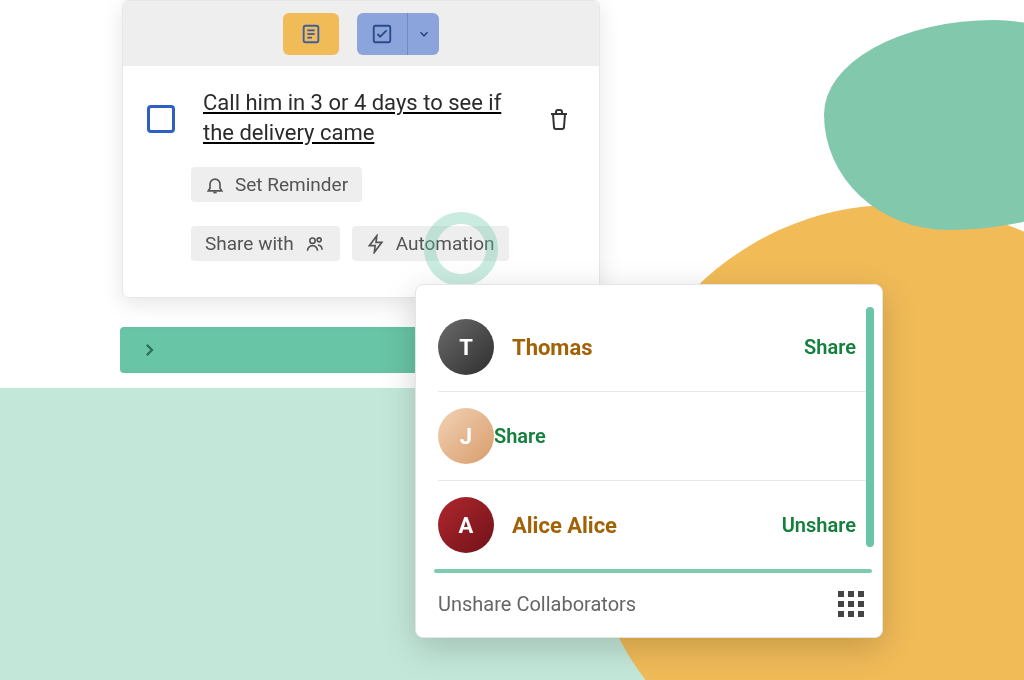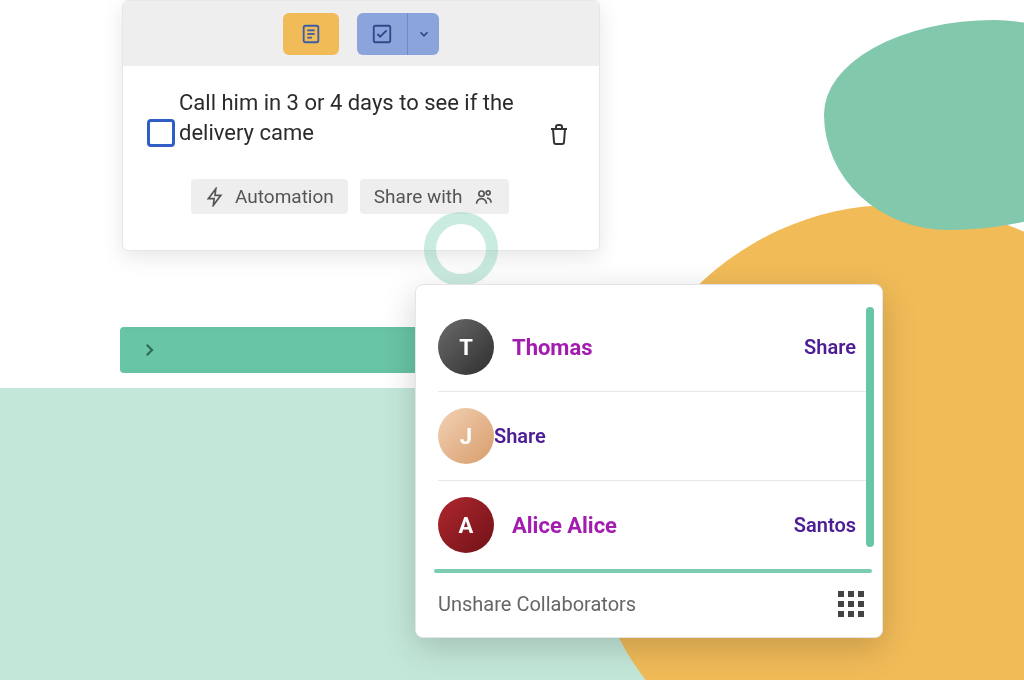--- a/index.html
+++ b/index.html
@@ -17,21 +17,21 @@
     border: 1px solid #e5e7e9; border-radius: 6px;
     box-shadow: 0 6px 22px rgba(0,0,0,0.10);
   }
   .panel-top { height: 65px; background: #eeeeee; display: flex; align-items: center; justify-content: center; gap: 18px; border-top-left-radius: 6px; border-top-right-radius: 6px; }
   .btn-note { width: 56px; height: 42px; background: #f1bb58; border-radius: 6px; display: flex; align-items: center; justify-content: center; }
   .btn-check-group { display: flex; }
   .btn-check { width: 50px; height: 42px; background: #8ba4db; border-radius: 6px 0 0 6px; display: flex; align-items: center; justify-content: center; }
   .btn-check-drop { width: 32px; height: 42px; background: #8ba4db; border-left: 1px solid #6f8bc5; border-radius: 0 6px 6px 0; display: flex; align-items: center; justify-content: center; }
 
   .task-body { padding: 22px 24px 36px 24px; }
-  .task-row { display: flex; align-items: flex-end; gap: 4px; }
+  .task-row { display: flex; align-items: center; gap: 28px; text-decoration: underline; }
   .checkbox { flex: 0 0 28px; width: 28px; height: 28px; border: 3px solid #2f5ec4; border-radius: 4px; margin-top: 2px; }
   .task-text { flex: 1 1 auto; font-size: 22px; color: #2b2b2b; line-height: 1.35; }
   .trash { flex: 0 0 28px; margin-top: 2px; color: #3a3a3a; }
 
   .chip-row { display: flex; flex-wrap: wrap; gap: 12px; margin-left: 44px; margin-top: 20px; }
   .chip { display: flex; align-items: center; gap: 10px; background: #eeeeee; color: #555; font-size: 19px; padding: 6px 14px; border-radius: 4px; }
   .chip svg { flex: 0 0 auto; }
 
   .accent-bar {
     position: absolute; left: 120px; top: 327px; width: 482px; height: 46px;
@@ -48,22 +48,22 @@
     box-shadow: 0 10px 34px rgba(0,0,0,0.18);
     padding: 18px 14px 0 22px;
   }
   .list { display: flex; flex-direction: column; }
   .row { display: flex; align-items: center; padding: 16px 6px 16px 0; border-bottom: 1px solid #e6e8ea; }
   .row:last-of-type { border-bottom: none; }
   .avatar { width: 56px; height: 56px; border-radius: 50%; flex: 0 0 56px; display: flex; align-items: center; justify-content: center; font-weight: 700; font-size: 22px; color: #fff; }
   .av1 { background: linear-gradient(135deg,#6b6b6b,#2e2e2e); }
   .av2 { background: linear-gradient(135deg,#f2d2b6,#d89c6a); }
   .av3 { background: linear-gradient(135deg,#b0272e,#701218); }
-  .name { margin-left: 18px; font-size: 22px; font-weight: 700; color: #a21caf; flex: 1 1 auto; }
-  .action { font-size: 20px; font-weight: 600; color: #4c1d95; margin-right: 6px; }
+  .name { margin-left: 18px; font-size: 22px; font-weight: 700; color: #a16207; flex: 1 1 auto; }
+  .action { font-size: 20px; font-weight: 600; color: #15803d; margin-right: 6px; }
   .scroll-track { position: absolute; right: 8px; top: 22px; width: 8px; height: 240px; background: #68c5a5; border-radius: 4px; }
   .hr-accent { height: 4px; background: #7cccb0; margin: 0 -4px 0 -4px; border-radius: 2px; }
   .footer { display: flex; align-items: center; justify-content: space-between; padding: 18px 4px 20px 0; }
   .footer-text { font-size: 20px; color: #666; }
   .apps { display: grid; grid-template-columns: repeat(3, 6px); grid-template-rows: repeat(3, 6px); gap: 4px; }
   .apps span { width: 6px; height: 6px; background: #444; }
 
   svg { display: block; }
 
   .left-fade {
@@ -111,35 +111,42 @@
         <div class="trash">
           <svg width="24" height="26" viewBox="0 0 24 24" fill="none" stroke="#333" stroke-width="2">
             <path d="M4 7h16"></path>
               <path d="M9 7V5a2 2 0 0 1 2-2h2a2 2 0 0 1 2 2v2"></path>
             <path d="M6 7l1 13a2 2 0 0 0 2 2h6a2 2 0 0 0 2-2l1-13"></path>
           </svg>
         </div>
       </div>
 
       <div class="chip-row">
-        <div style="width:100%; height:0;"></div>
         <div class="chip">
           <svg width="20" height="20" viewBox="0 0 24 24" fill="none" stroke="#555" stroke-width="2">
-            <path d="M13 2L4 14h7l-1 8 9-12h-7z"></path>
-          </svg>
-          <span>Automation</span>
-        </div>
+            <path d="M18 16v-5a6 6 0 10-12 0v5l-2 3h16z"></path>
+              <path d="M10 21h4"></path>
+          </svg>
+          <span>Set Reminder</span>
+        </div>
+        <div style="width:100%; height:0;"></div>
         <div class="chip">
           <span>Share with</span>
           <svg width="22" height="20" viewBox="0 0 24 24" fill="none" stroke="#555" stroke-width="2">
             <circle cx="9" cy="8" r="3.2"></circle>
               <path d="M3 20c0-3.3 2.7-6 6-6s6 2.7 6 6"></path>
             <circle cx="17" cy="7" r="2.4"></circle>
               <path d="M15.5 13.2c2.8.4 5 2.8 5 5.8"></path>
           </svg>
+        </div>
+        <div class="chip">
+          <svg width="20" height="20" viewBox="0 0 24 24" fill="none" stroke="#555" stroke-width="2">
+            <path d="M13 2L4 14h7l-1 8 9-12h-7z"></path>
+          </svg>
+          <span>Automation</span>
         </div>
       </div>
     </div>
   </div>
 
   <div class="accent-bar">
     <svg width="18" height="18" viewBox="0 0 24 24" fill="none" stroke="#2d6e57" stroke-width="3">
       <path d="M9 5l7 7-7 7"></path>
     </svg>
   </div>
@@ -162,21 +169,21 @@
         <div class="avatar av2">
             <span>J</span>
           </div>
         <div class="action">Share</div>
       </div>
       <div class="row">
         <div class="avatar av3">
             <span>A</span>
           </div>
         <div class="name">Alice Alice</div>
-        <div class="action">Santos</div>
+        <div class="action">Unshare</div>
       </div>
     </div>
     <div class="hr-accent"></div>
     <div class="footer">
       <div class="footer-text">Unshare Collaborators</div>
       <div class="apps">
         <span></span>
           <span></span>
           <span></span>
           <span></span>

